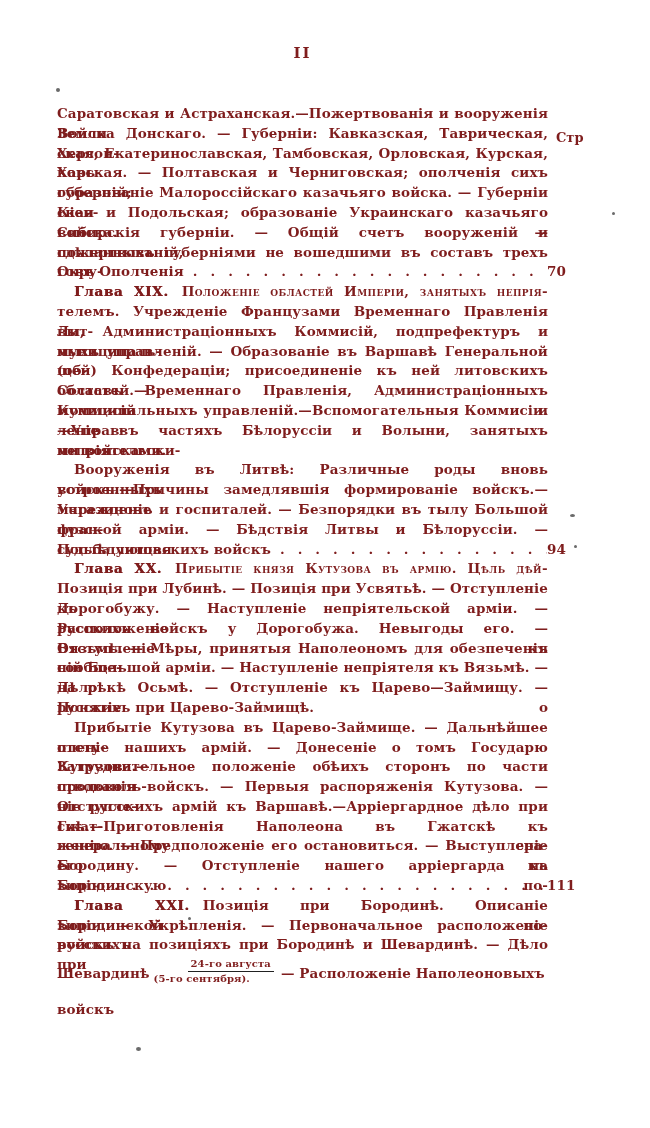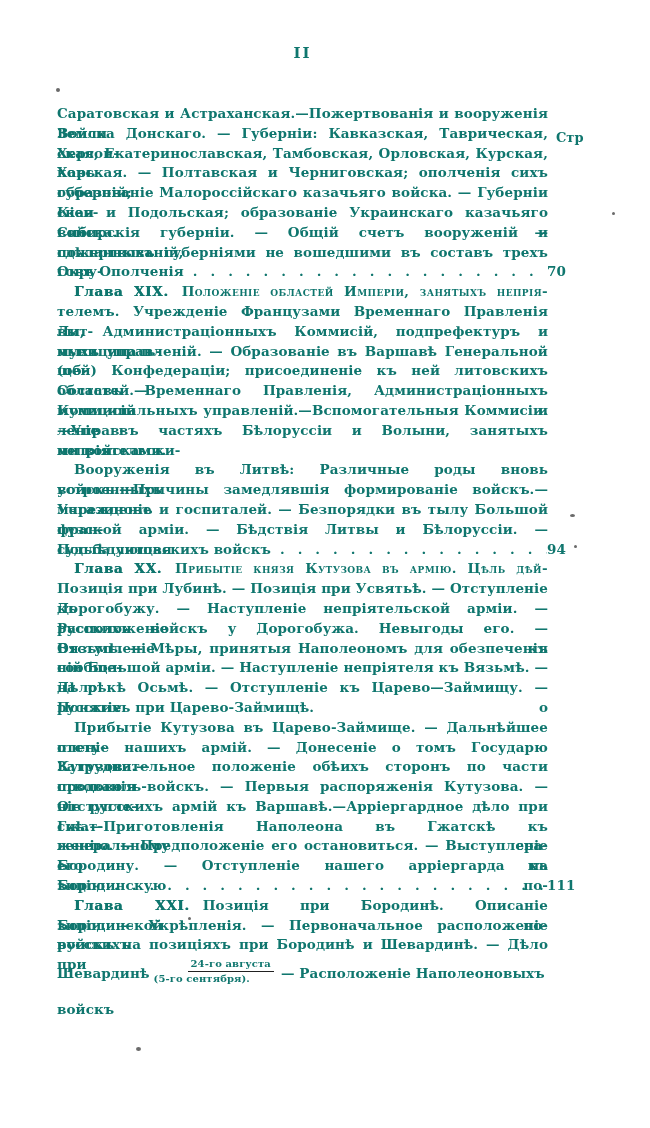--- a/index.html
+++ b/index.html
@@ -1,21 +1,21 @@
 <!DOCTYPE html>
 <html><head>
 <meta charset="utf-8">
 <style>
   html,body{margin:0;padding:0;}
   body{background:#ffffff;}
   .page{
     position:relative;
     width:650px;height:1128px;
     background:#ffffff;
-    color:#0f766e;
+    color:#7f1d1d;
     font-family:"DejaVu Serif","Liberation Serif",serif;
     font-weight:bold;
     overflow:hidden;
   }
   .roman-header{
     position:absolute;top:44px;left:57px;width:491px;
     text-align:center;font-size:15px;letter-spacing:2px;
   }
   .col-header{
     position:absolute;top:85px;left:556px;width:40px;

